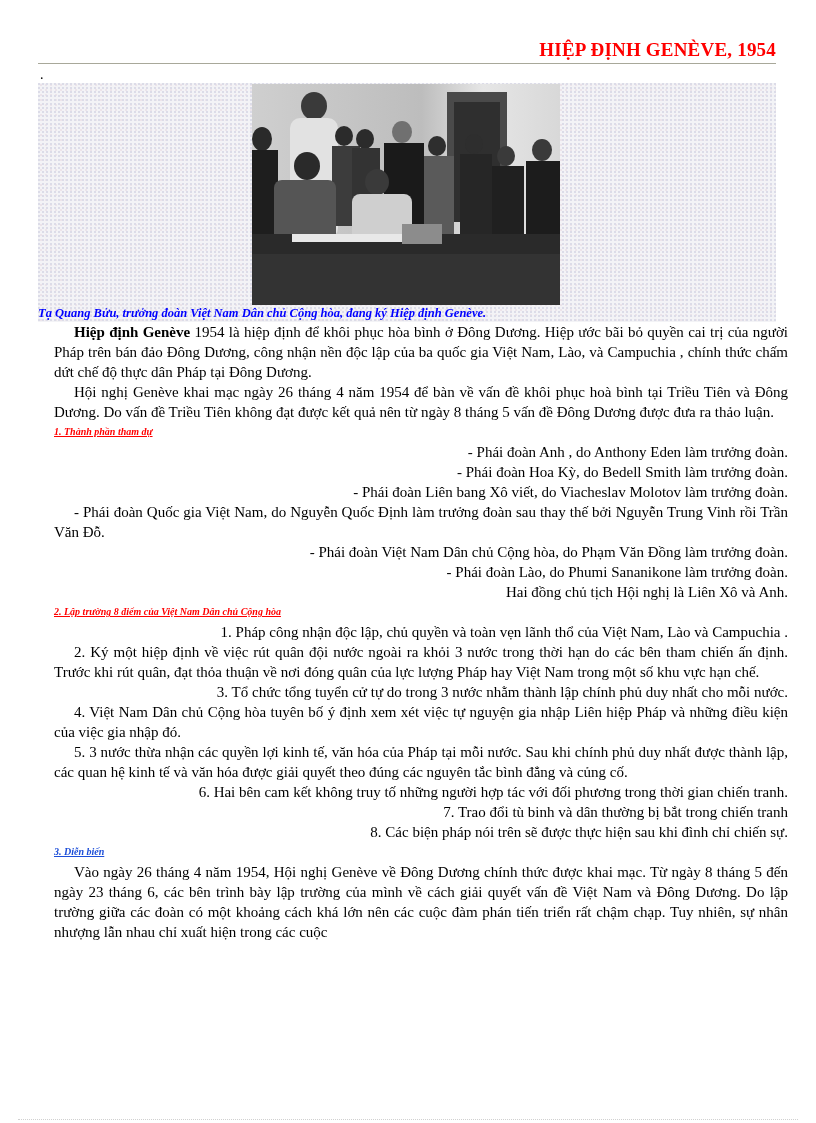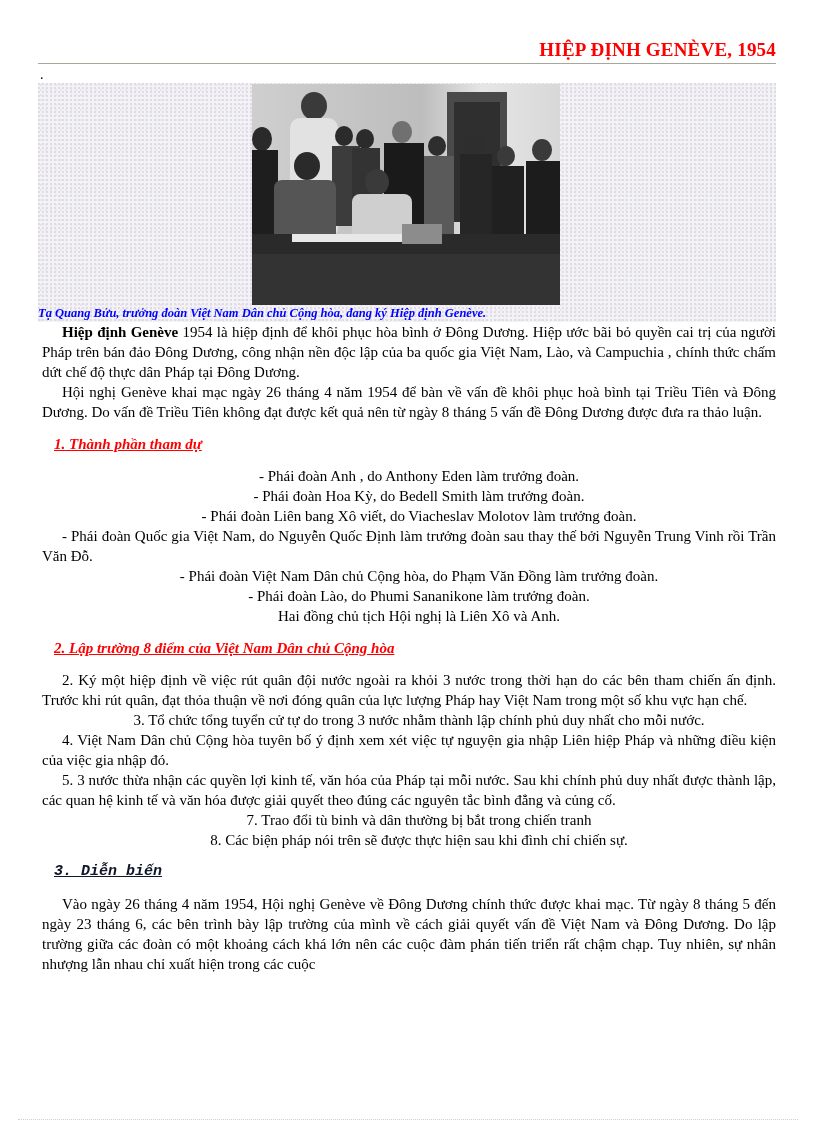--- a/index.html
+++ b/index.html
@@ -32,29 +32,29 @@
     .photo {
       position: absolute; left: 214px; top: 1px; width: 308px; height: 221px;
       background: #8a8a8a; overflow: hidden;
     }
     .photo svg { display: block; width: 100%; height: 100%; }
     .caption {
       position: absolute; left: 0; top: 222px; width: 738px; text-align: left;
       font-style: italic; font-weight: bold; font-size: 12.5px; line-height: 16px;
     }
     .body-text {
-      position: absolute; left: 4px; top: 322px; width: 734px;
+      position: absolute; left: 16px; top: 322px; width: 734px;
       font-size: 15px; line-height: 20px;
     }
     .p { margin: 0; text-align: justify; text-indent: 20px; }
     .p.li { text-indent: 20px; }
-    .p.left { text-align: center; font-family: Liberation Serif, serif; }
+    .p.left { text-align: right; font-family: Liberation Serif, serif; }
     .heading {
-      margin: 12px; font-style: italic; font-weight: bold; text-decoration: underline;
-      font-size: 15px; line-height: 20px;
+      margin: 0; font-style: italic; font-weight: bold; text-decoration: underline;
+      font-size: 10px; line-height: 20px;
     }
     .bold { font-weight: bold; }
     .bottom-rule {
       position: absolute; left: 18px; top: 1119px; width: 780px; height: 0;
       border-top: 1px dotted #d0d0d0;
     }
   </style>
 </head>
 <body>
 
@@ -121,25 +121,27 @@
     <p class="heading" style="color:#ff0000;">1. Thành phần tham dự</p>
     <p class="p li left">- Phái đoàn Anh , do Anthony Eden làm trưởng đoàn.</p>
     <p class="p li left">- Phái đoàn Hoa Kỳ, do Bedell Smith làm trưởng đoàn.</p>
     <p class="p li left">- Phái đoàn Liên bang Xô viết, do Viacheslav Molotov làm trưởng đoàn.</p>
     <p class="p li">- Phái đoàn Quốc gia Việt Nam, do Nguyễn Quốc Định làm trưởng đoàn sau thay thế bởi Nguyễn Trung Vinh rồi Trần Văn Đỗ.</p>
     <p class="p li left">- Phái đoàn Việt Nam Dân chủ Cộng hòa, do Phạm Văn Đồng làm trưởng đoàn.</p>
     <p class="p li left">- Phái đoàn Lào, do Phumi Sananikone làm trưởng đoàn.</p>
     <p class="p li left">Hai đồng chủ tịch Hội nghị là Liên Xô và Anh.</p>
 
     <p class="heading" style="color:#ff0000;font-style:italic;">2. Lập trường 8 điểm của Việt Nam Dân chủ Cộng hòa</p>
+    <p class="p li left">1. Pháp công nhận độc lập, chủ quyền và toàn vẹn lãnh thổ của Việt Nam, Lào và Campuchia .</p>
     <p class="p li">2. Ký một hiệp định về việc rút quân đội nước ngoài ra khỏi 3 nước trong thời hạn do các bên tham chiến ấn định. Trước khi rút quân, đạt thỏa thuận về nơi đóng quân của lực lượng Pháp hay Việt Nam trong một số khu vực hạn chế.</p>
     <p class="p li left">3. Tổ chức tổng tuyển cử tự do trong 3 nước nhằm thành lập chính phủ duy nhất cho mỗi nước.</p>
     <p class="p li">4. Việt Nam Dân chủ Cộng hòa tuyên bố ý định xem xét việc tự nguyện gia nhập Liên hiệp Pháp và những điều kiện của việc gia nhập đó.</p>
     <p class="p li">5. 3 nước thừa nhận các quyền lợi kinh tế, văn hóa của Pháp tại mỗi nước. Sau khi chính phủ duy nhất được thành lập, các quan hệ kinh tế và văn hóa được giải quyết theo đúng các nguyên tắc bình đẳng và củng cố.</p>
+    <p class="p li left">6. Hai bên cam kết không truy tố những người hợp tác với đối phương trong thời gian chiến tranh.</p>
     <p class="p li left">7. Trao đổi tù binh và dân thường bị bắt trong chiến tranh</p>
     <p class="p li left">8. Các biện pháp nói trên sẽ được thực hiện sau khi đình chỉ chiến sự.</p>
 
-    <p class="heading" style="color:#0f172a;font-family:Liberation Mono, monospace;">3. Diễn biến</p>
+    <p class="heading" style="color:#1d4ed8;">3. Diễn biến</p>
     <p class="p">Vào ngày 26 tháng 4 năm 1954, Hội nghị Genève về Đông Dương chính thức được khai mạc. Từ ngày 8 tháng 5 đến ngày 23 tháng 6, các bên trình bày lập trường của mình về cách giải quyết vấn đề Việt Nam và Đông Dương. Do lập trường giữa các đoàn có một khoảng cách khá lớn nên các cuộc đàm phán tiến triển rất chậm chạp. Tuy nhiên, sự nhân nhượng lẫn nhau chỉ xuất hiện trong các cuộc</p>
   </div>
 </div>
 
 <div class="bottom-rule"></div>
 
 </body></html>

